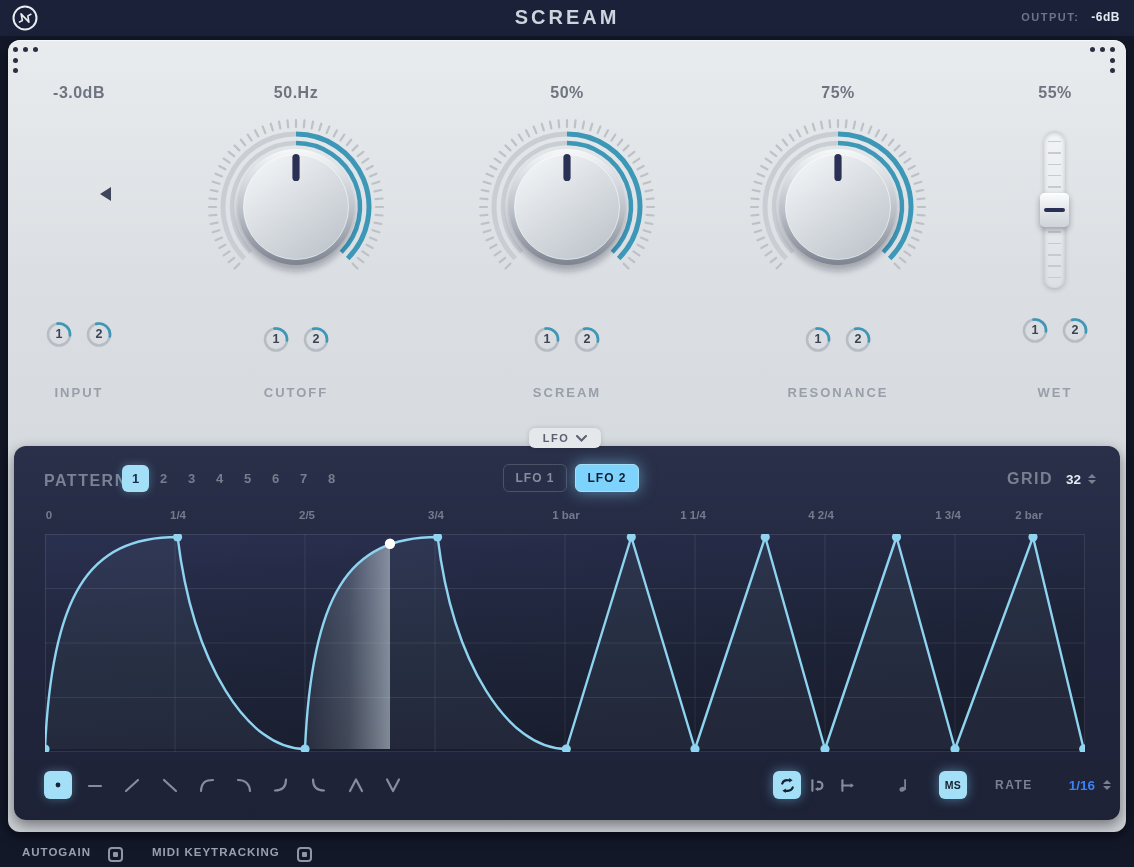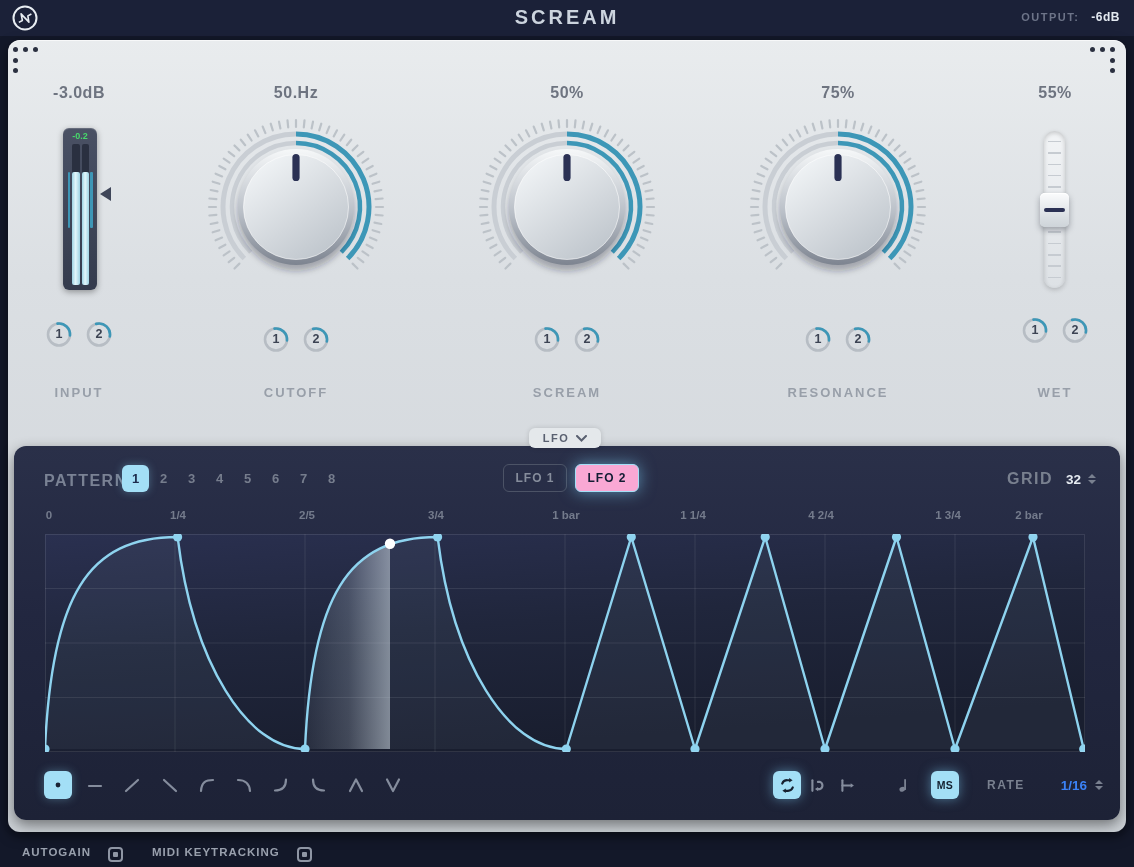--- a/index.html
+++ b/index.html
@@ -82,21 +82,21 @@
   .pattern-label{position:absolute;left:44px;top:472px;font-size:16px;font-weight:bold;
                  letter-spacing:1.5px;color:#7a8294;}
   .pattern-nums{position:absolute;left:122px;top:465px;display:flex;gap:1px;}
   .pat-num{width:27px;height:27px;line-height:27px;text-align:center;border-radius:6px;
            font-size:13px;font-weight:bold;color:#767d8d;cursor:pointer;}
   .pat-num.selected{background:#a3dff6;color:#1d2b4c;box-shadow:0 0 9px rgba(140,215,245,.35);}
   .lfo-btns{position:absolute;left:503px;top:464px;display:flex;gap:8px;}
   .lfo-btn{width:64px;height:28px;border-radius:6px;border:1px solid #4c5366;
            font-size:12px;font-weight:bold;letter-spacing:1px;color:#868d9c;
            display:flex;align-items:center;justify-content:center;cursor:pointer;}
-  .lfo-btn.selected{background:#f9a8d4;border-color:#a3dff6;color:#121d33;
+  .lfo-btn.selected{background:#7dd3fc;border-color:#a3dff6;color:#121d33;
                     box-shadow:0 0 16px rgba(125,205,243,.6);}
   .grid-group{position:absolute;left:1007px;top:470px;display:flex;align-items:center;gap:13px;}
   .grid-label{font-size:16px;font-weight:bold;letter-spacing:1.5px;color:#79808f;}
   .grid-value{font-size:13.5px;font-weight:bold;color:#e6ebf1;}
   .stepper{display:inline-flex;flex-direction:column;gap:2px;margin-left:-6px;cursor:pointer;}
   .stepper .up{width:0;height:0;border-left:4px solid transparent;border-right:4px solid transparent;
                border-bottom:4.5px solid #79808f;}
   .stepper .down{width:0;height:0;border-left:4px solid transparent;border-right:4px solid transparent;
                  border-top:4.5px solid #79808f;}
 
@@ -184,31 +184,20 @@
       <div class="cdot" style="left:1110px;top:58px"></div>
     <div class="cdot" style="left:1110px;top:68px"></div>
   </div>
 
   <div class="val" style="left:79px">-3.0dB</div>
   <div class="val" style="left:296px">50.Hz</div>
   <div class="val" style="left:567px">50%</div>
   <div class="val" style="left:838px">75%</div>
   <div class="val" style="left:1055px">55%</div>
 
-  <div class="meter">
-    <div class="meter-readout">-0.2</div>
-    <div class="mbar b1">
-        <div class="mfill"></div>
-      </div>
-    <div class="mbar b2">
-        <div class="mfill"></div>
-      </div>
-    <div class="mtick l"></div>
-      <div class="mtick r"></div>
-  </div>
   <div class="meter-arrow"></div>
 
   <div class="knob" style="left:206px">
     <svg viewBox="0 0 180 180" width="180" height="180">
       <g class="knob-ticks">
           <line x1="33.4" y1="146.6" x2="28.5" y2="151.5"></line>
           <line x1="28.2" y1="140.8" x2="22.7" y2="145.2"></line>
           <line x1="23.5" y1="134.4" x2="17.7" y2="138.3"></line>
           <line x1="19.4" y1="127.7" x2="13.3" y2="131.0"></line>
           <line x1="16.1" y1="120.6" x2="9.6" y2="123.3"></line>
@@ -660,21 +649,21 @@
         <line x1="3.2" y1="8" x2="11" y2="8"></line>
         <path class="fillhead" d="M11,5.9 L14,8 L11,10.1 Z"></path>
       </svg>
       </div>
     <div class="rbtn" style="margin-left:30px">
       <svg width="16" height="16" viewBox="0 0 16 16">
         <ellipse cx="5.4" cy="12.2" rx="3" ry="2.3" fill="#7b8292" stroke="none" transform="rotate(-18 5.4 12.2)"></ellipse>
         <path d="M8.1,12.2 L8.1,2.8" stroke="#7b8292" stroke-width="1.8"></path>
       </svg>
       </div>
-    <div class="ms-btn" style="margin-left:12px">MS</div>
+    <div class="ms-btn" style="margin-left:20px">MS</div>
     <span class="rate-label">RATE</span>
     <span class="rate-value">1/16</span>
     <span class="stepper" style="margin-left:8px">
         <span class="up"></span>
         <span class="down"></span>
       </span>
   </div>
 
   <div class="foot-label" style="left:22px">AUTOGAIN</div>
   <div class="toggle" style="left:108px"></div>

